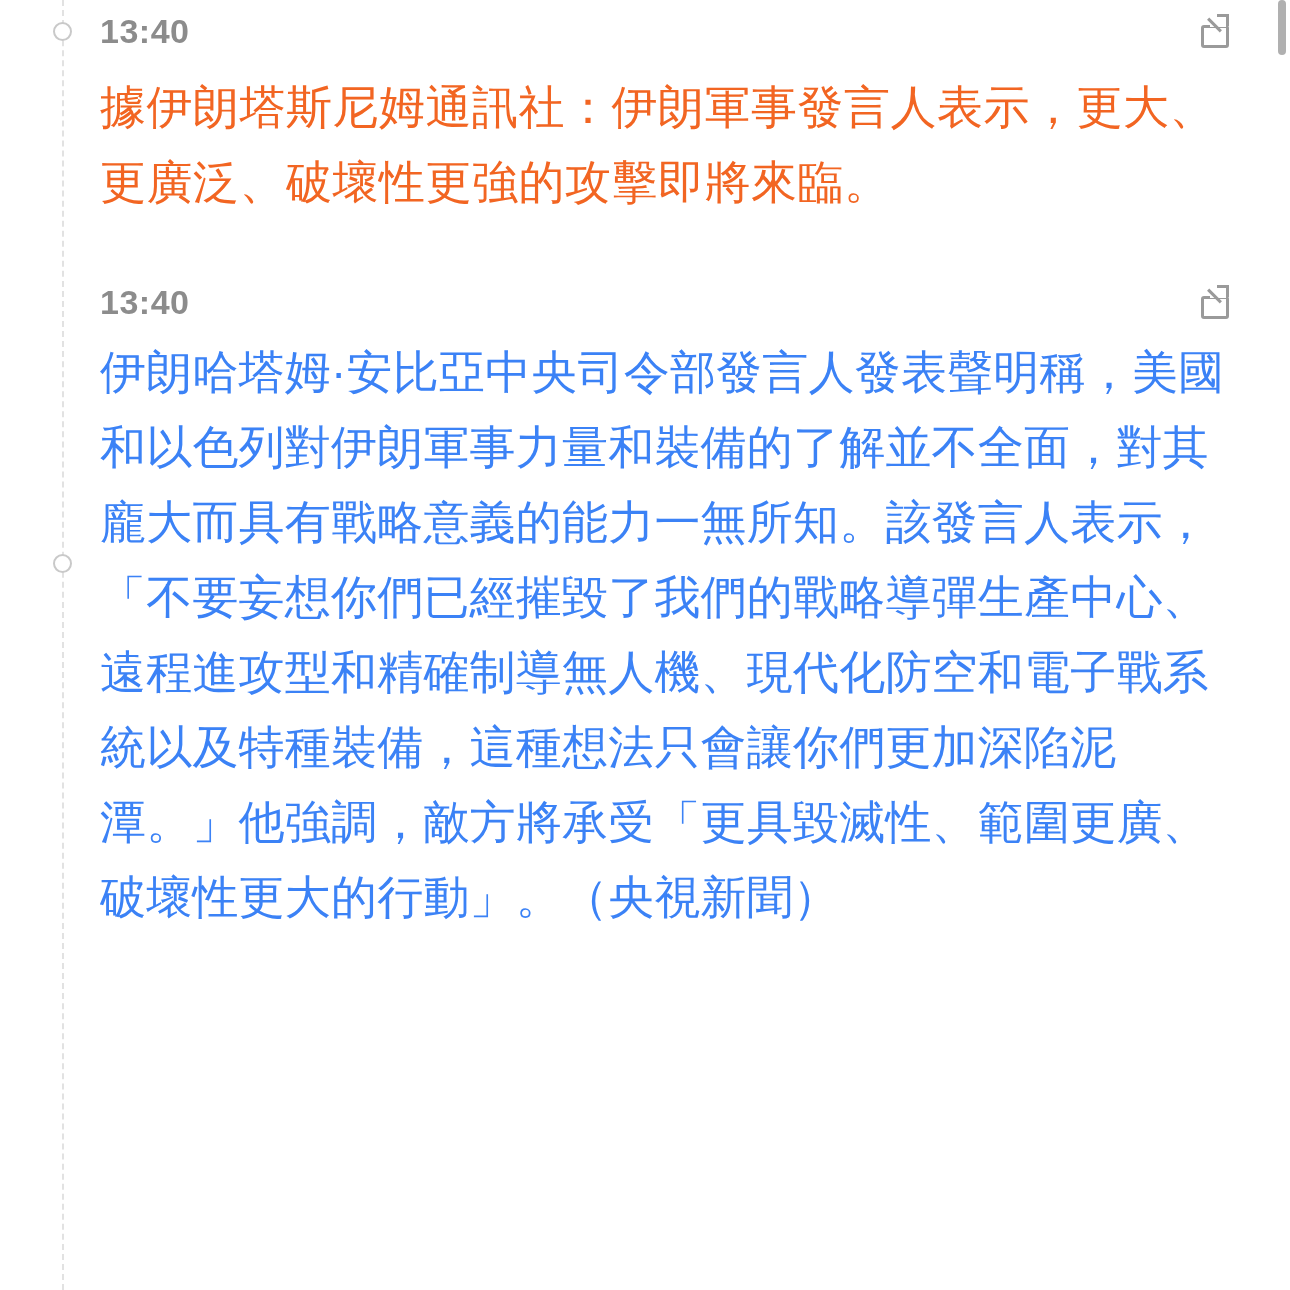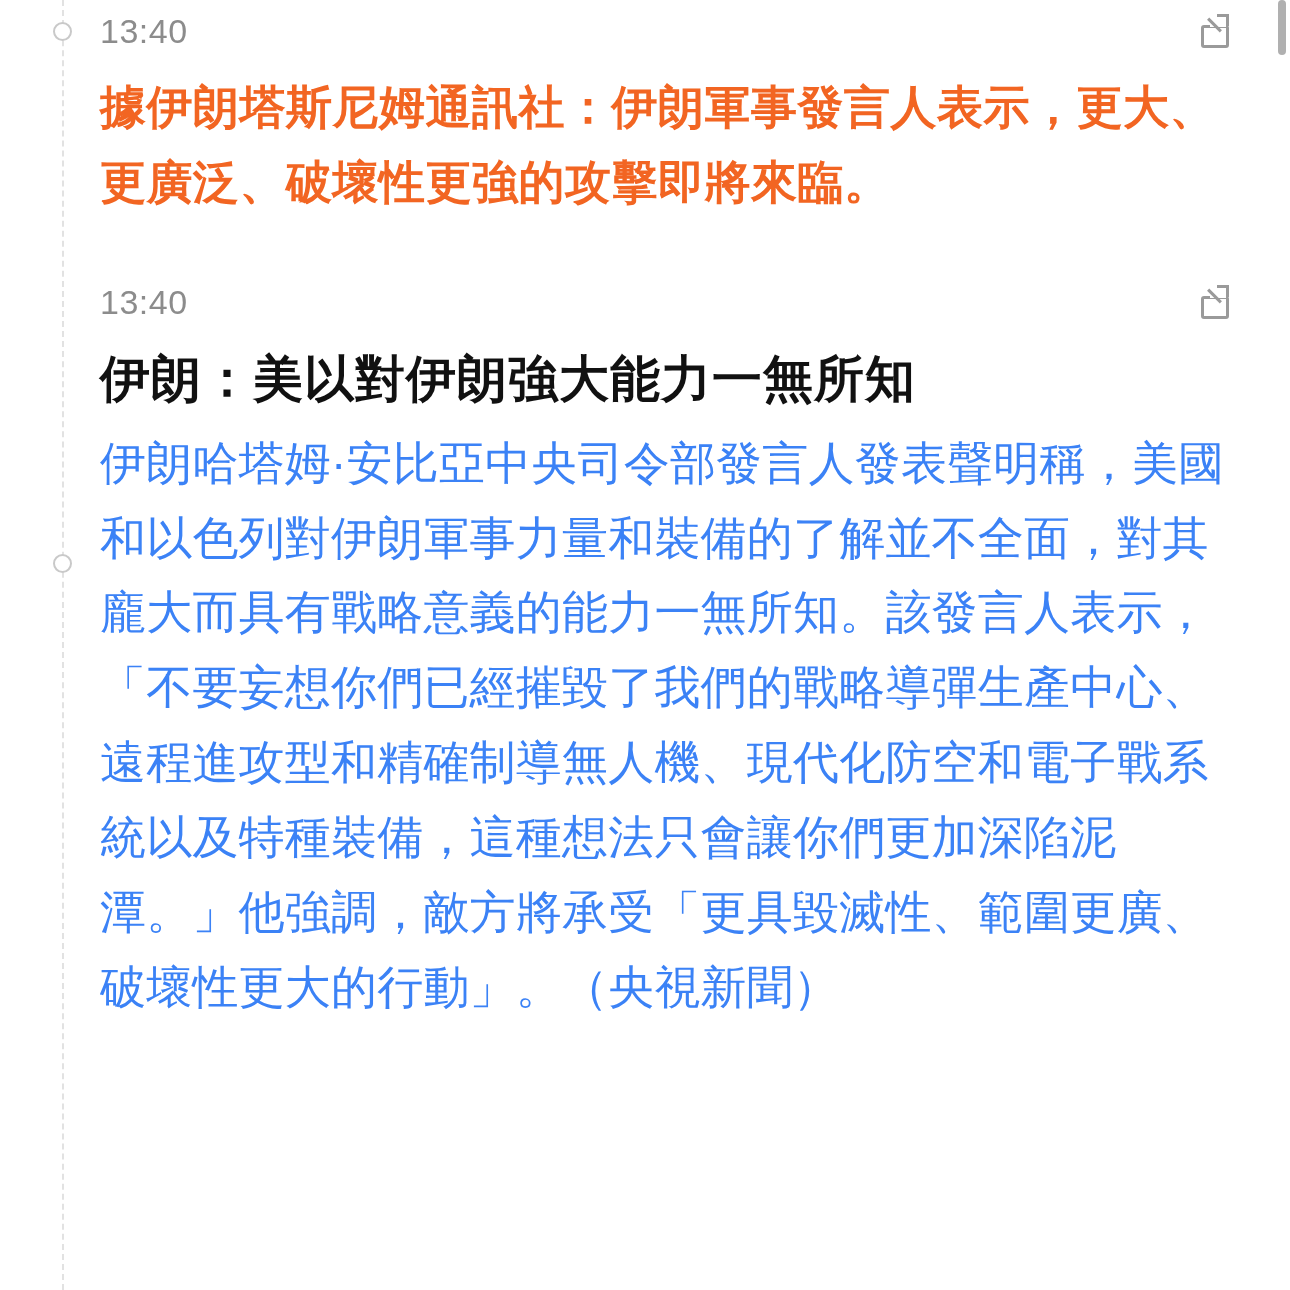--- a/index.html
+++ b/index.html
@@ -58,21 +58,21 @@
 
   .row-head {
     display: flex;
     align-items: center;
     justify-content: space-between;
     height: 46px;
   }
 
   .time {
     font-size: 34px;
-    font-weight: normal;
+    font-weight: bold;
     color: #8c8c8c;
     letter-spacing: 0.5px;
   }
 
   .share-icon {
     width: 34px;
     height: 34px;
     position: relative;
     flex: 0 0 auto;
   }
@@ -113,21 +113,21 @@
     border-top: 3px solid #9a9a9a;
     border-right: 3px solid #9a9a9a;
     box-sizing: border-box;
   }
 
   .headline-orange {
     color: #f26522;
     font-size: 46px;
     line-height: 1.62;
     margin-top: 16px;
-    font-weight: bold;
+    font-weight: normal;
     letter-spacing: 0.5px;
   }
 
   .headline-bold {
     color: #111111;
     font-size: 50px;
     font-weight: bold;
     line-height: 1.45;
     margin-top: 18px;
     letter-spacing: 1px;
@@ -184,21 +184,20 @@
     <div class="dot"></div>
     <div class="row-head">
       <div class="time">13:40</div>
       <div class="share-icon">
         <div class="box"></div>
         <div class="mask"></div>
         <div class="arrow"></div>
         <div class="head"></div>
       </div>
     </div>
-    <div class="headline-bold">伊朗：美以對伊朗強大能力一無所知</div>
     <div class="body-text">伊朗哈塔姆·安比亞中央司令部發言人發表聲明稱，美國和以色列對伊朗軍事力量和裝備的了解並不全面，對其龐大而具有戰略意義的能力一無所知。該發言人表示，「不要妄想你們已經摧毀了我們的戰略導彈生產中心、遠程進攻型和精確制導無人機、現代化防空和電子戰系統以及特種裝備，這種想法只會讓你們更加深陷泥潭。」他強調，敵方將承受「更具毀滅性、範圍更廣、破壞性更大的行動」。（央視新聞）</div>
   </div>
 
   <div class="scrollbar-track">
     <div class="scrollbar-thumb"></div>
   </div>
 
 </div>
 
 </body></html>

